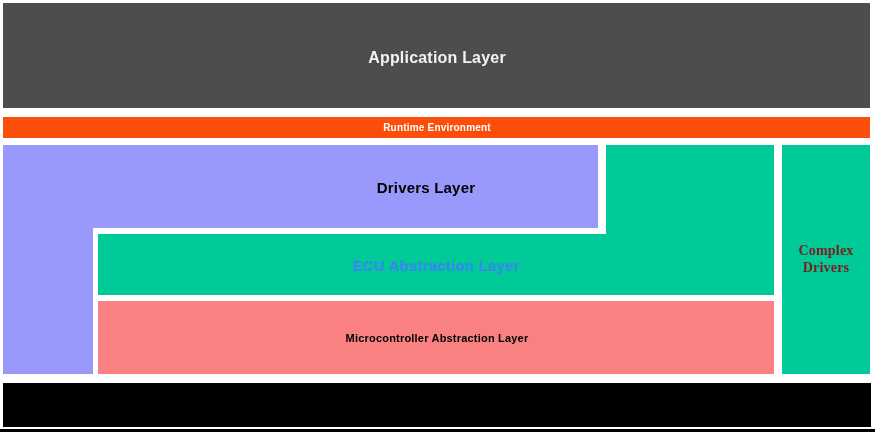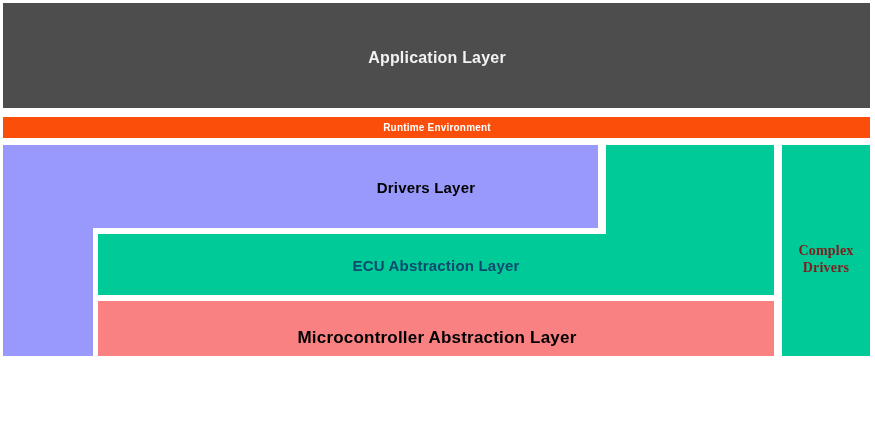--- a/index.html
+++ b/index.html
@@ -1,18 +1,18 @@
 <!DOCTYPE html>
 <html><head>
 <meta charset="utf-8">
 <style>
   html,body{margin:0;padding:0;background:#ffffff;}
   #stage{
     position:relative;
-    width:875px;height:356px;
+    width:875px;height:432px;
     background:#ffffff;
     font-family:"Liberation Sans", sans-serif;
     overflow:hidden;
   }
   .block{position:absolute;}
   .label{
     position:absolute;
     transform:translate(-50%,-50%);
     font-weight:bold;
     white-space:nowrap;
@@ -29,21 +29,21 @@
   
   .services-horiz{left:3px;top:145px;width:595px;height:83px;}
   .services-vert{left:3px;top:145px;width:90px;height:229px;}
   .services-label{left:426px;top:187px;font-size:15px;}
   
   .ecu-vert{left:606px;top:145px;width:168px;height:150px;}
   .ecu-band{left:98px;top:234px;width:676px;height:61px;}
   .ecu-label{left:436px;top:265px;font-size:15px;}
   
   .mcal-block{left:98px;top:301px;width:676px;height:73px;}
-  .mcal-label{left:437px;top:338px;font-size:17px;}
+  .mcal-label{left:437px;top:338px;font-size:11px;}
   
   .cdrv-block{left:782px;top:145px;width:88px;height:229px;}
   .cdrv-label{left:826px;top:259px;width:80px;font-size:14px;line-height:17px;}
   
   .mcu-block{left:3px;top:383px;width:868px;height:44px;}
   .mcu-label{left:437px;top:404px;font-size:15px;}
   
   .bottom-rule{left:0;top:429px;width:875px;height:3px;}
 </style>
 </head>
@@ -56,21 +56,21 @@
 
   <div class="block rte-block" style="background-color: rgb(251, 78, 10);"></div>
   <div class="label rte-label" style="color: rgb(255, 255, 255);">Runtime Environment</div>
 
   <div class="block services-horiz" style="background-color: rgb(153, 153, 252);"></div>
   <div class="block services-vert" style="background-color: rgb(153, 153, 252);"></div>
   <div class="label services-label" style="color: rgb(0, 0, 0);">Drivers Layer</div>
 
   <div class="block ecu-vert" style="background-color: rgb(0, 202, 151);"></div>
   <div class="block ecu-band" style="background-color: rgb(0, 202, 151);"></div>
-  <div class="label ecu-label" style="color: #0c4a6e;">ECU Abstraction Layer</div>
+  <div class="label ecu-label" style="color: #3b82f6;">ECU Abstraction Layer</div>
 
   <div class="block mcal-block" style="background-color: rgb(250, 129, 129);"></div>
   <div class="label mcal-label" style="color: rgb(0, 0, 0);">Microcontroller Abstraction Layer</div>
 
   <div class="block cdrv-block" style="background-color: rgb(0, 202, 151);"></div>
   <div class="label wrap cdrv-label" style="color: #7f1d1d; font-family: Liberation Serif, serif;">Complex Drivers</div>
 
   <div class="block mcu-block" style="background-color: rgb(0, 0, 0);"></div>
 
   <div class="block bottom-rule" style="background-color: rgb(0, 0, 0);"></div>

